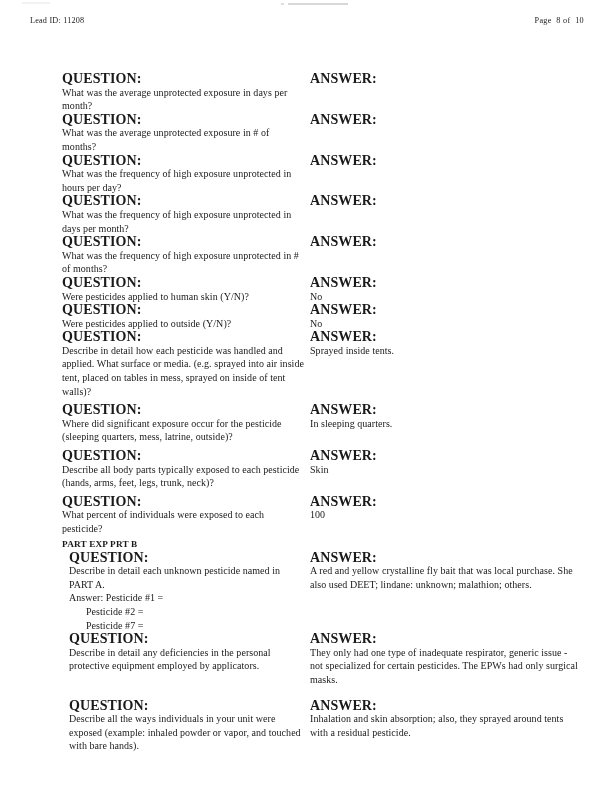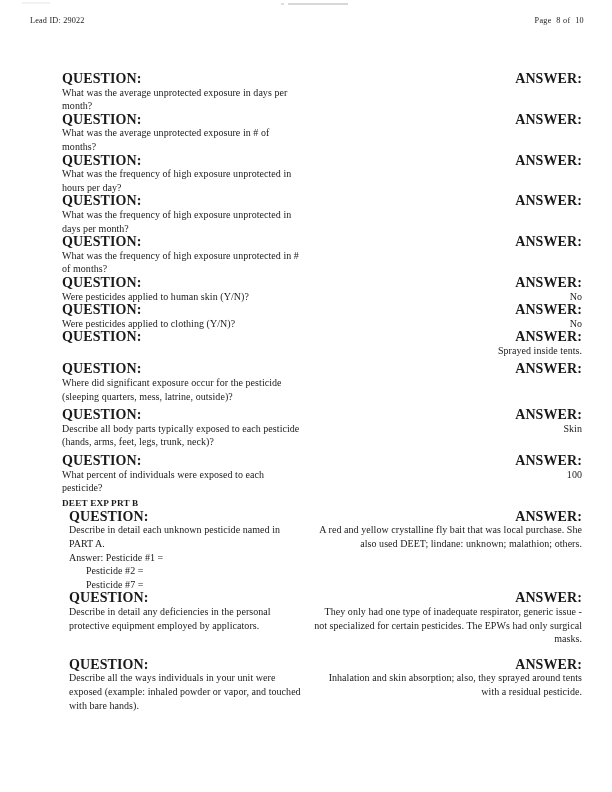--- a/index.html
+++ b/index.html
@@ -76,21 +76,20 @@
   .col-q {
     width: 248px;
     flex: 0 0 248px;
     padding-right: 6px;
     box-sizing: border-box;
   }
   .col-a {
     width: 272px;
     flex: 0 0 272px;
     box-sizing: border-box;
-    text-align: right;
   }
 
   .label {
     font-weight: bold;
     font-size: 14px;
     line-height: 13.6px;
     letter-spacing: 0.1px;
   }
   .body-text {
     font-size: 10px;
@@ -117,21 +116,21 @@
 </head>
 <body>
 
 <div class="page">
 
   <div class="scan-artifact-left"></div>
   <div class="scan-artifact-dot"></div>
   <div class="scan-artifact-bar"></div>
 
   <div class="header">
-    <div class="lead-id">Lead ID: 29022</div>
+    <div class="lead-id">Lead ID: 11208</div>
     <div class="page-num">Page  8 of  10</div>
   </div>
 
   <div class="content">
 
     <div class="qa-block">
       <div class="col-q">
         <div class="label">QUESTION:</div>
         <div class="body-text">What was the average unprotected exposure in days per month?</div>
       </div>
@@ -192,47 +191,49 @@
       </div>
       <div class="col-a">
         <div class="label">ANSWER:</div>
         <div class="body-text">No</div>
       </div>
     </div>
 
     <div class="qa-block">
       <div class="col-q">
         <div class="label">QUESTION:</div>
-        <div class="body-text">Were pesticides applied to clothing (Y/N)?</div>
+        <div class="body-text">Were pesticides applied to outside (Y/N)?</div>
       </div>
       <div class="col-a">
         <div class="label">ANSWER:</div>
         <div class="body-text">No</div>
       </div>
     </div>
 
     <div class="qa-block">
       <div class="col-q">
         <div class="label">QUESTION:</div>
+        <div class="body-text">Describe in detail how each pesticide was handled and applied.  What surface or media. (e.g. sprayed into air inside tent, placed on tables in mess, sprayed on inside of tent walls)?</div>
       </div>
       <div class="col-a">
         <div class="label">ANSWER:</div>
         <div class="body-text">Sprayed inside tents.</div>
       </div>
     </div>
 
     <div class="spacer-sm"></div>
 
     <div class="qa-block">
       <div class="col-q">
         <div class="label">QUESTION:</div>
         <div class="body-text">Where did significant exposure occur for the pesticide (sleeping quarters, mess, latrine, outside)?</div>
       </div>
       <div class="col-a">
         <div class="label">ANSWER:</div>
+        <div class="body-text">In sleeping quarters.</div>
       </div>
     </div>
 
     <div class="spacer-sm"></div>
 
     <div class="qa-block">
       <div class="col-q">
         <div class="label">QUESTION:</div>
         <div class="body-text">Describe all body parts typically exposed to each pesticide (hands, arms, feet, legs, trunk, neck)?</div>
       </div>
@@ -248,21 +249,21 @@
       <div class="col-q">
         <div class="label">QUESTION:</div>
         <div class="body-text">What percent of individuals were exposed to each pesticide?</div>
       </div>
       <div class="col-a">
         <div class="label">ANSWER:</div>
         <div class="body-text">100</div>
       </div>
     </div>
 
-    <div class="section-head">DEET EXP PRT B</div>
+    <div class="section-head">PART EXP PRT B</div>
 
     <div class="qa-block">
       <div class="col-q indent-1">
         <div class="label">QUESTION:</div>
         <div class="body-text">Describe in detail each unknown pesticide named in PART A.</div>
         <div class="body-text">Answer:  Pesticide #1 =</div>
         <div class="body-text indent-2">Pesticide #2 =</div>
         <div class="body-text indent-2">Pesticide #7 =</div>
       </div>
       <div class="col-a">

